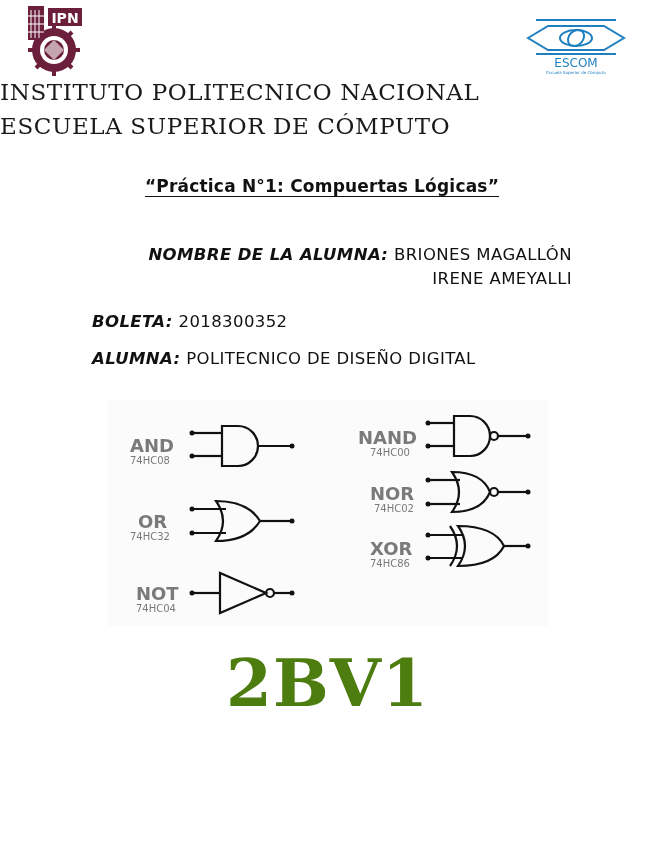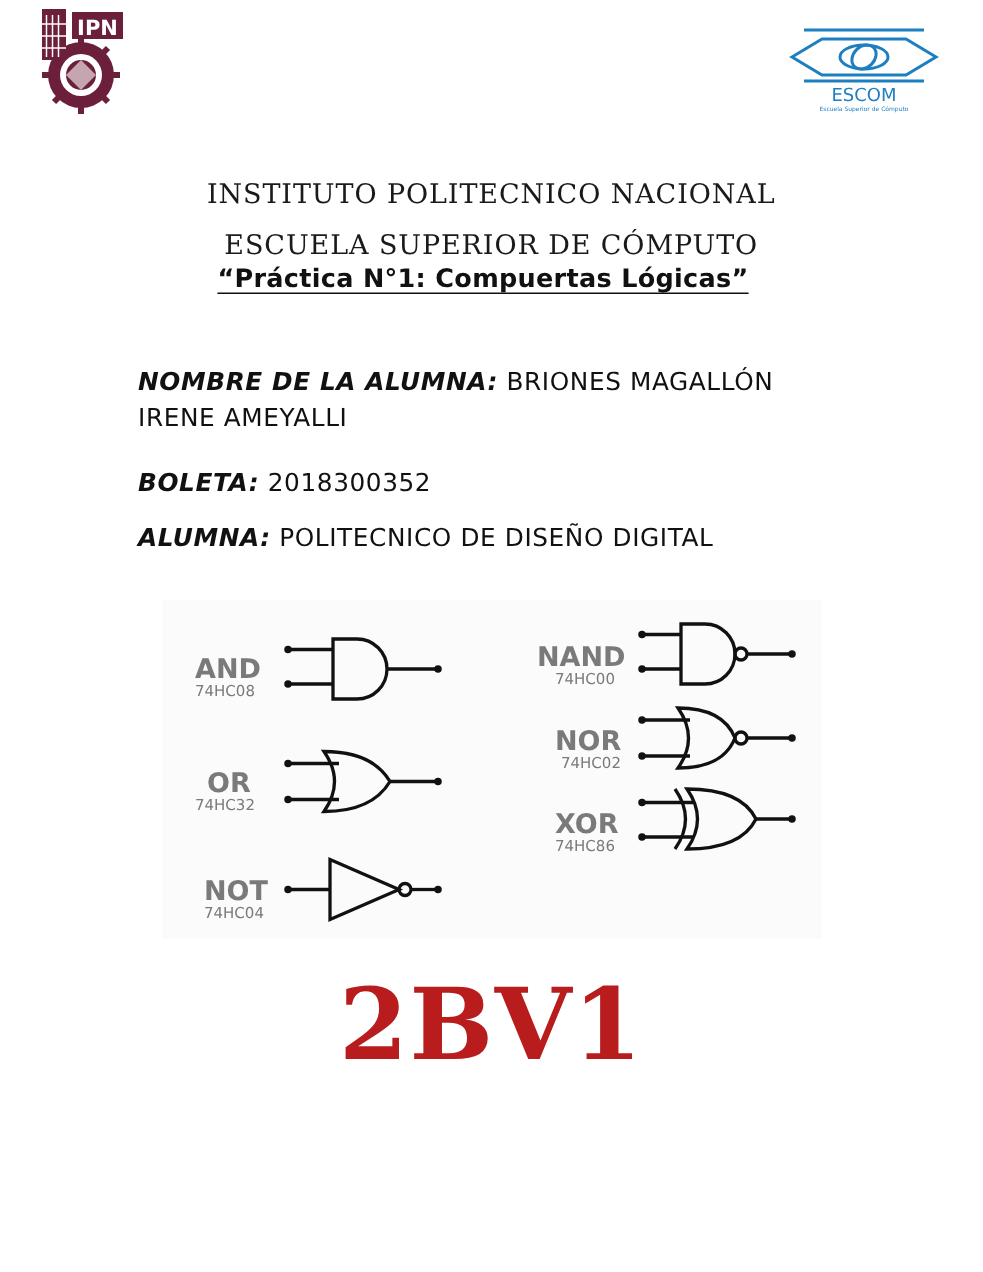--- a/index.html
+++ b/index.html
@@ -1,31 +1,31 @@
 <!DOCTYPE html>
 <html><head>
   <meta charset="utf-8">
   <style>
     html, body { margin: 0; padding: 0; background: #ffffff; }
     body { width: 655px; height: 848px; position: relative; overflow: hidden; font-family: "DejaVu Sans", sans-serif; color: #111; }
     .abs { position: absolute; }
     .ipn-logo { left: 22px; top: 4px; width: 64px; height: 72px; }
     .escom-logo { left: 524px; top: 18px; width: 104px; height: 58px; }
-    .inst { left: 0; width: 655px; text-align: center; font-family: "DejaVu Serif", serif; font-size: 18px; letter-spacing: 0.6px; color: #1a1a1a; margin-top: 40px; }
+    .inst { left: 0; width: 655px; font-family: "DejaVu Serif", serif; font-size: 23px; letter-spacing: 0.6px; color: #1a1a1a; }
     .inst1 { top: 79px; }
     .inst2 { top: 113px; }
     .title { left: 0; width: 644px; top: 176px; text-align: center; }
     .title span { font-family: "DejaVu Sans", sans-serif; font-weight: bold; font-size: 17px; text-decoration: underline; text-underline-offset: 4px; letter-spacing: 0.2px; }
     .field { left: 92px; font-size: 16.5px; letter-spacing: 0.4px; line-height: 24px; }
     .field .lbl { font-style: italic; font-weight: bold; }
-    .f1 { top: 243px; width: 480px; }
+    .f1 { top: 243px; width: 480px; text-align: right; }
     .f2 { top: 310px; text-align: center; }
     .f3 { top: 347px; }
     .gates { left: 108px; top: 400px; width: 440px; height: 226px; background: #fbfbfb; }
-    .group { left: 0; top: 644px; width: 655px; text-align: center; font-family: "DejaVu Serif", serif; font-weight: bold; font-size: 66px; letter-spacing: 1px; color: #b91c1c; }
+    .group { left: 0; top: 644px; width: 655px; text-align: center; font-family: "DejaVu Serif", serif; font-weight: bold; font-size: 66px; letter-spacing: 1px; color: #4d7c0f; }
   </style>
 </head>
 <body>
 
 <svg class="abs ipn-logo" viewBox="0 0 64 72">
   <g fill="#6b1f3a">
     <circle cx="32" cy="46" r="22"></circle>
     <g stroke="#6b1f3a" stroke-width="4">
       <line x1="32" y1="20" x2="32" y2="72"></line>
         <line x1="6" y1="46" x2="58" y2="46"></line>

